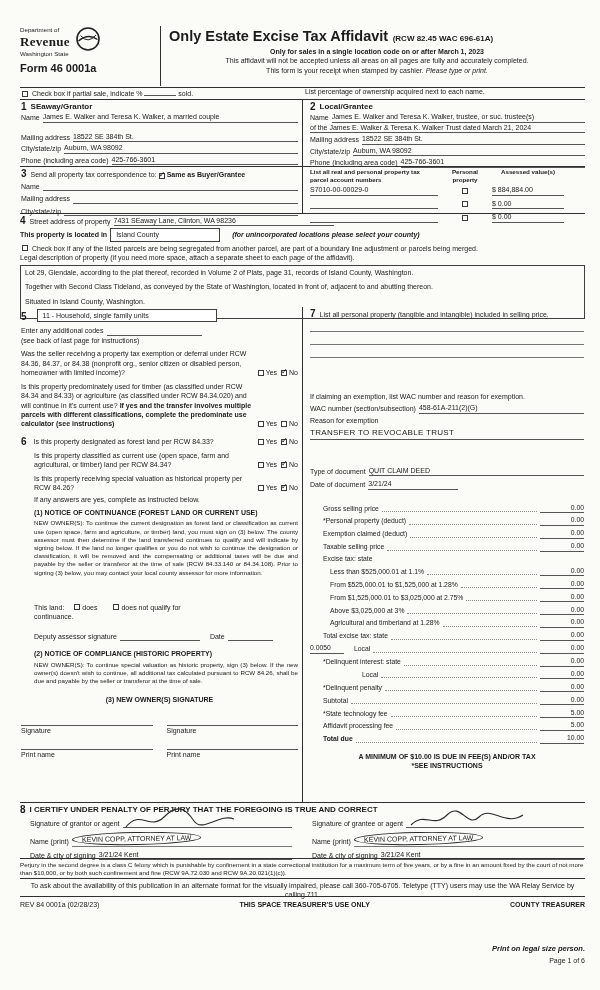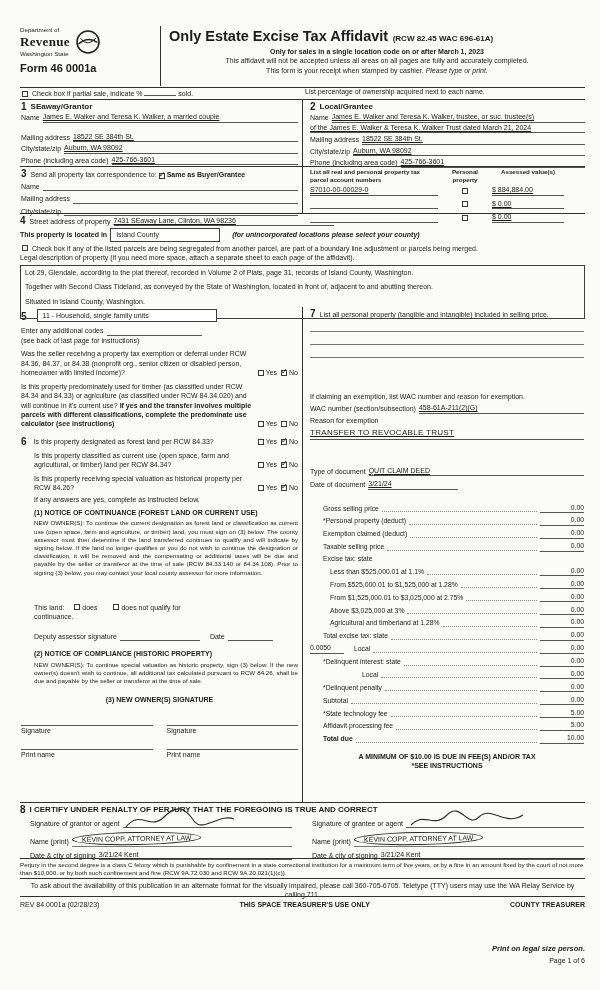--- a/index.html
+++ b/index.html
@@ -7,21 +7,21 @@
   body{background:#8f8f8f;font-family:"Liberation Sans","DejaVu Sans",sans-serif;color:#1b1b1b;}
   .page{position:relative;width:600px;height:990px;background:#fbfbf7;overflow:hidden;}
   .b{font-weight:700;} .i{font-style:italic;} .ctr{text-align:center;}
   .t6{font-size:6.2px;line-height:1.32;} .t7{font-size:7px;line-height:1.35;} .t8{font-size:8px;line-height:1.3;}
   .sec{position:absolute;left:20px;width:565px;}
   .rule{border-bottom:1.4px solid #2f2f2f;}
   .num{font-weight:700;font-size:10px;margin-right:4px;line-height:1;}
   .cb{display:inline-block;width:6px;height:6px;border:1px solid #3a3a3a;background:#fff;vertical-align:-0.5px;margin:0 2px;position:relative;flex:none;}
   .cb.checked::after{content:"\2713";position:absolute;left:-1px;top:-4px;font-size:8px;font-weight:700;color:#111;}
   .fl{display:flex;align-items:flex-end;}
-  .fill{border-bottom:0.8px solid #555;min-height:9px;text-decoration:underline;}
+  .fill{border-bottom:0.8px solid #555;min-height:9px;}
   .grow{flex:1;}
   .vdiv{position:absolute;top:0;bottom:0;width:1px;background:#2f2f2f;}
   .qrow{display:flex;align-items:flex-end;gap:3px;margin-top:4px;}
   .yn{white-space:nowrap;flex:none;}
   .taxrow{display:flex;align-items:flex-end;margin-top:3.4px;font-size:6.8px;line-height:1.25;}
   .leader{flex:1;border-bottom:1px dotted #8a8a8a;margin:0 3px 1px 3px;min-width:6px;}
   .tval{width:44px;text-align:right;border-bottom:0.8px solid #555;flex:none;}
   .ind1{margin-left:13px;} .ind2{margin-left:52px;}
   .box{border:1px solid #3f3f3f;padding:1px 5px;display:inline-block;background:#fff;}
   .oval{display:inline-block;border:1.2px solid #2b2b2b;border-radius:50%;padding:1px 9px;transform:rotate(-1deg);}
@@ -29,21 +29,21 @@
   .sig-scribble{position:absolute;pointer-events:none;}
   .blankline{border-bottom:0.8px solid #777;height:13px;}
 </style>
 </head>
 <body>
 
 <div class="page">
 
   <div class="sec" style="top:26px;height:60px;">
     <div style="position:absolute;left:0;top:0;width:136px;">
-      <div style="display:flex;align-items:center;gap:5px;">
+      <div style="display:flex;gap:5px;">
         <div>
           <div class="t6">Department of</div>
           <div class="b" style="font-size:13px;font-family:'Liberation Serif',serif;letter-spacing:0.3px;">Revenue</div>
           <div class="t6">Washington State</div>
         </div>
         <svg width="26" height="26" viewBox="0 0 26 26">
           <circle cx="13" cy="13" r="11" fill="none" stroke="#222" stroke-width="1.6"></circle>
           <path d="M3.5,15 Q13,7 22.5,13.5" stroke="#222" fill="none" stroke-width="1.4"></path>
           <path d="M5.5,9.5 Q13,18.5 21,9" stroke="#222" fill="none" stroke-width="1"></path>
         </svg>

